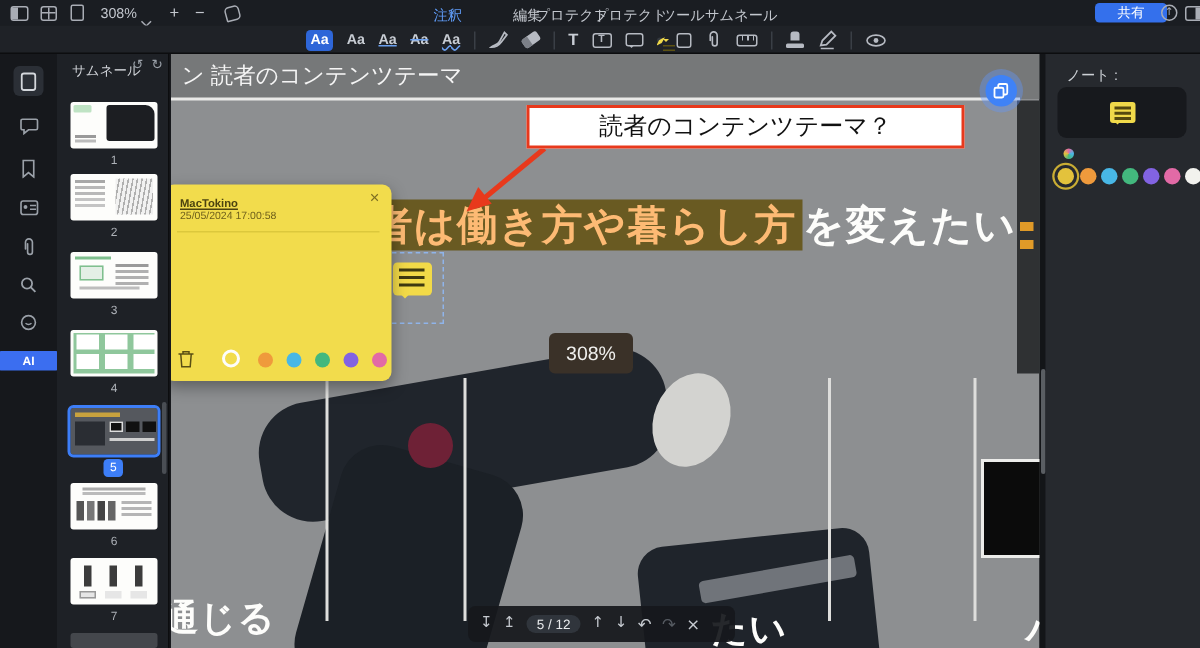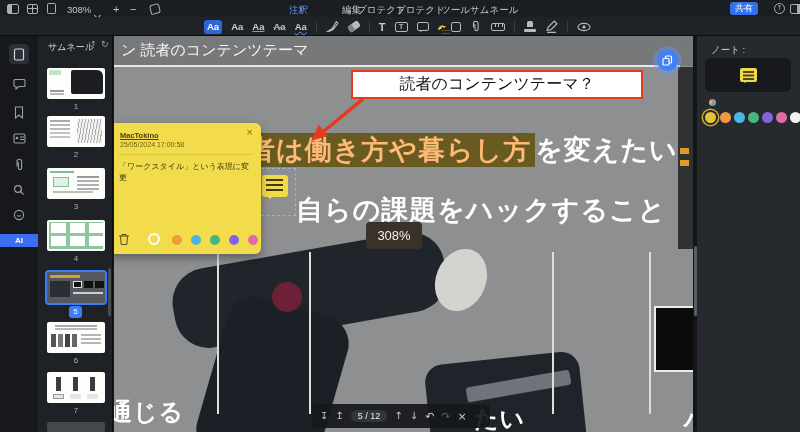--- a/index.html
+++ b/index.html
@@ -103,21 +103,21 @@
     <div class="abs" style="left:150px;top:4px;width:10px;height:10px;border:1.3px solid #a9adb5;border-radius:3px 3px 3px 1px;transform:rotate(-15deg);"></div>
 
     <span class="tab active" style="left:289px;">注釈</span>
     <span class="tab" style="left:342px;">編集</span>
     <span class="tab" style="left:357px;">プロテクト</span>
     <span class="tab" style="left:396px;">プロテクト</span>
     <span class="tab" style="left:441px;">ツール</span>
     <span class="tab" style="left:470px;">サムネール</span>
     <span class="abs" style="left:519px;top:7px;"><span class="chev" style="width:4px;height:4px;"></span></span>
 
-    <div class="abs pill-btn" style="left:730px;top:2px;width:28px;height:13px;">共有</div>
+    <div class="abs pill-btn" style="left:730px;top:2px;width:48px;height:13px;">共有</div>
     <div class="abs" style="left:774px;top:3px;width:11px;height:11px;border:1.2px solid #a9adb5;border-radius:50%;color:#a9adb5;font-size:7px;text-align:center;line-height:9px;font-family:'DejaVu Sans',sans-serif;">↑</div>
     <div class="abs" style="left:790px;top:4px;">
         <div class="mini-pane right"></div>
       </div>
   </div>
 
   <div id="row2">
     <div class="tool-row">
       <span class="aa active">Aa</span>
       <span class="aa">Aa</span>
@@ -280,21 +280,20 @@
     <div class="vline" style="left:103px;"></div>
     <div class="vline" style="left:195px;"></div>
     <div class="vline" style="left:438px;"></div>
     <div class="vline" style="left:535px;"></div>
 
     <div class="blackbox" style="left:540px;top:270px;width:52px;height:66px;"></div>
 
     <div class="doc-big" style="left:130px;top:96px;">
       <span style="background:#695a22;color:#fdba74;padding:2px 4px;">者は働き方や暮らし方</span><span>を変えたい</span>
     </div>
-    <div class="doc-big" style="left:182px;top:156px;">自らの課題をハックすること</div>
     <div class="doc-big" style="left:-6px;top:360px;font-size:24px;">通じる</div>
     <div class="doc-big" style="left:360px;top:367px;font-size:24px;">たい</div>
     <div class="doc-big" style="left:570px;top:367px;font-size:24px;">ハ</div>
 
     <div class="abs" style="left:142px;top:132px;width:40px;height:48px;border:1.5px dashed #8fb4ea;z-index:6;">
       <div class="abs" style="left:5px;top:6px;width:26px;height:22px;background:#f2da48;border-radius:3px;">
         <div class="abs" style="left:4px;top:4px;width:17px;height:2px;background:#3f3a10;box-shadow:0 5px 0 #3f3a10,0 10px 0 #3f3a10;"></div>
         <div class="abs" style="left:4px;bottom:-6px;border:4px solid transparent;border-top-color:#f2da48;"></div>
       </div>
     </div>
@@ -315,21 +314,20 @@
           <rect x="3.5" y="1" width="6" height="7" rx="1" fill="none" stroke="#fff" stroke-width="1.2"></rect>
           <rect x="1" y="3.5" width="6" height="6.5" rx="1" fill="#3f82f7" stroke="#fff" stroke-width="1.2"></rect>
         </svg>
     </div>
 
     <div id="note">
       <div class="abs" style="left:10px;top:8px;font-size:7.5px;font-weight:bold;color:#4c430f;text-decoration:underline;">MacTokino</div>
       <div class="abs" style="left:10px;top:18px;font-size:7px;color:#6e5f1b;">25/05/2024 17:00:58</div>
       <div class="abs" style="right:8px;top:4px;font-size:11px;color:#7c6d22;line-height:1;">×</div>
       <div class="abs" style="left:8px;right:8px;top:31px;height:1px;background:#dcc83c;"></div>
-      <div class="abs" style="left:9px;top:38px;right:8px;font-size:8px;color:#3a340d;line-height:11px;">「ワークスタイル」という表現に変更</div>
       <svg class="abs" style="left:8px;bottom:8px;" width="12" height="13" viewBox="0 0 12 13">
           <path d="M1,3 h10 M4,3 v-1.5 h4 v1.5 M2.5,3 l0.7,8.5 h5.6 l0.7,-8.5" fill="none" stroke="#5a4f14" stroke-width="1"></path>
         </svg>
       <div class="note-dot" style="left:38px;width:12px;height:12px;border:2px solid #fdfdfb;background:transparent;"></div>
       <div class="note-dot" style="left:62px;background:#ef9a3c;"></div>
       <div class="note-dot" style="left:81px;background:#48b7e6;"></div>
       <div class="note-dot" style="left:100px;background:#43b87e;"></div>
       <div class="note-dot" style="left:119px;background:#8263e2;"></div>
       <div class="note-dot" style="left:138px;background:#e26aa6;"></div>
     </div>

